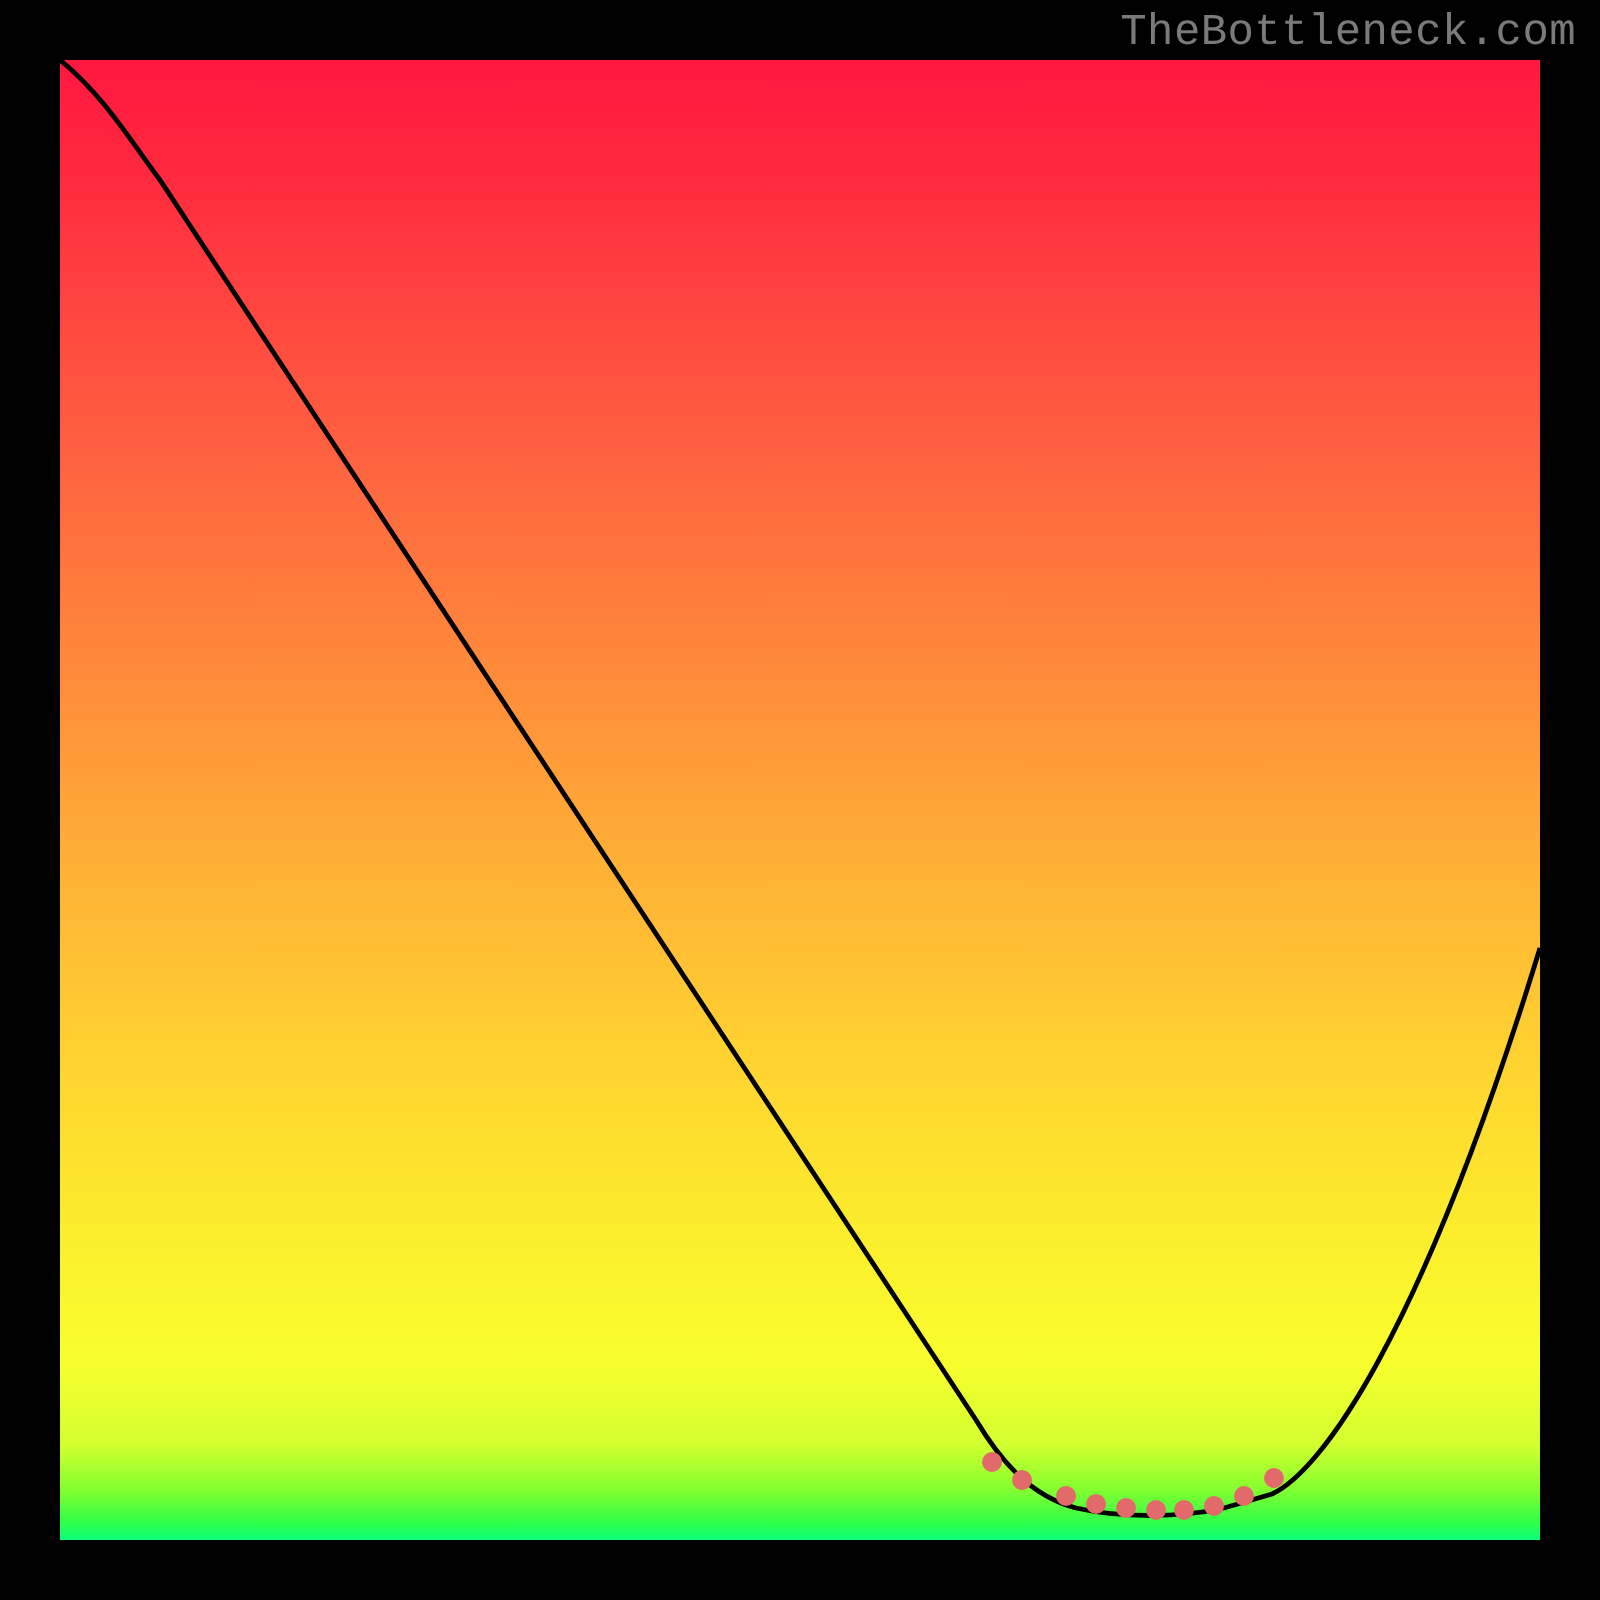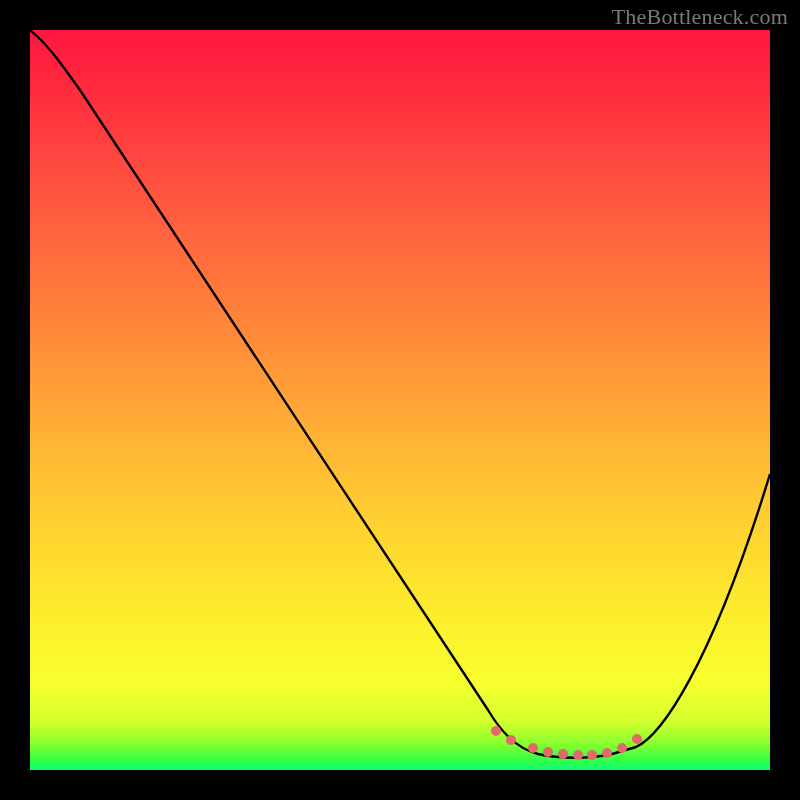--- a/index.html
+++ b/index.html
@@ -2,21 +2,21 @@
 <html><head>
 <meta charset="utf-8">
 <style>
   * { margin: 0; padding: 0; box-sizing: border-box; }
   html, body { width: 800px; height: 800px; overflow: hidden; background: #000; }
   .stage { position: relative; width: 800px; height: 800px; background: #000; }
   .watermark {
     position: absolute;
     top: 4px;
     right: 12px;
-    font-family: Liberation Serif, serif;
+    font-family: Liberation Mono, monospace;
     font-size: 22px;
     font-weight: 500;
     color: #7a7a7a;
     letter-spacing: 0.2px;
   }
   .plot {
     position: absolute;
     left: 30px;
     top: 30px;
     width: 740px;

